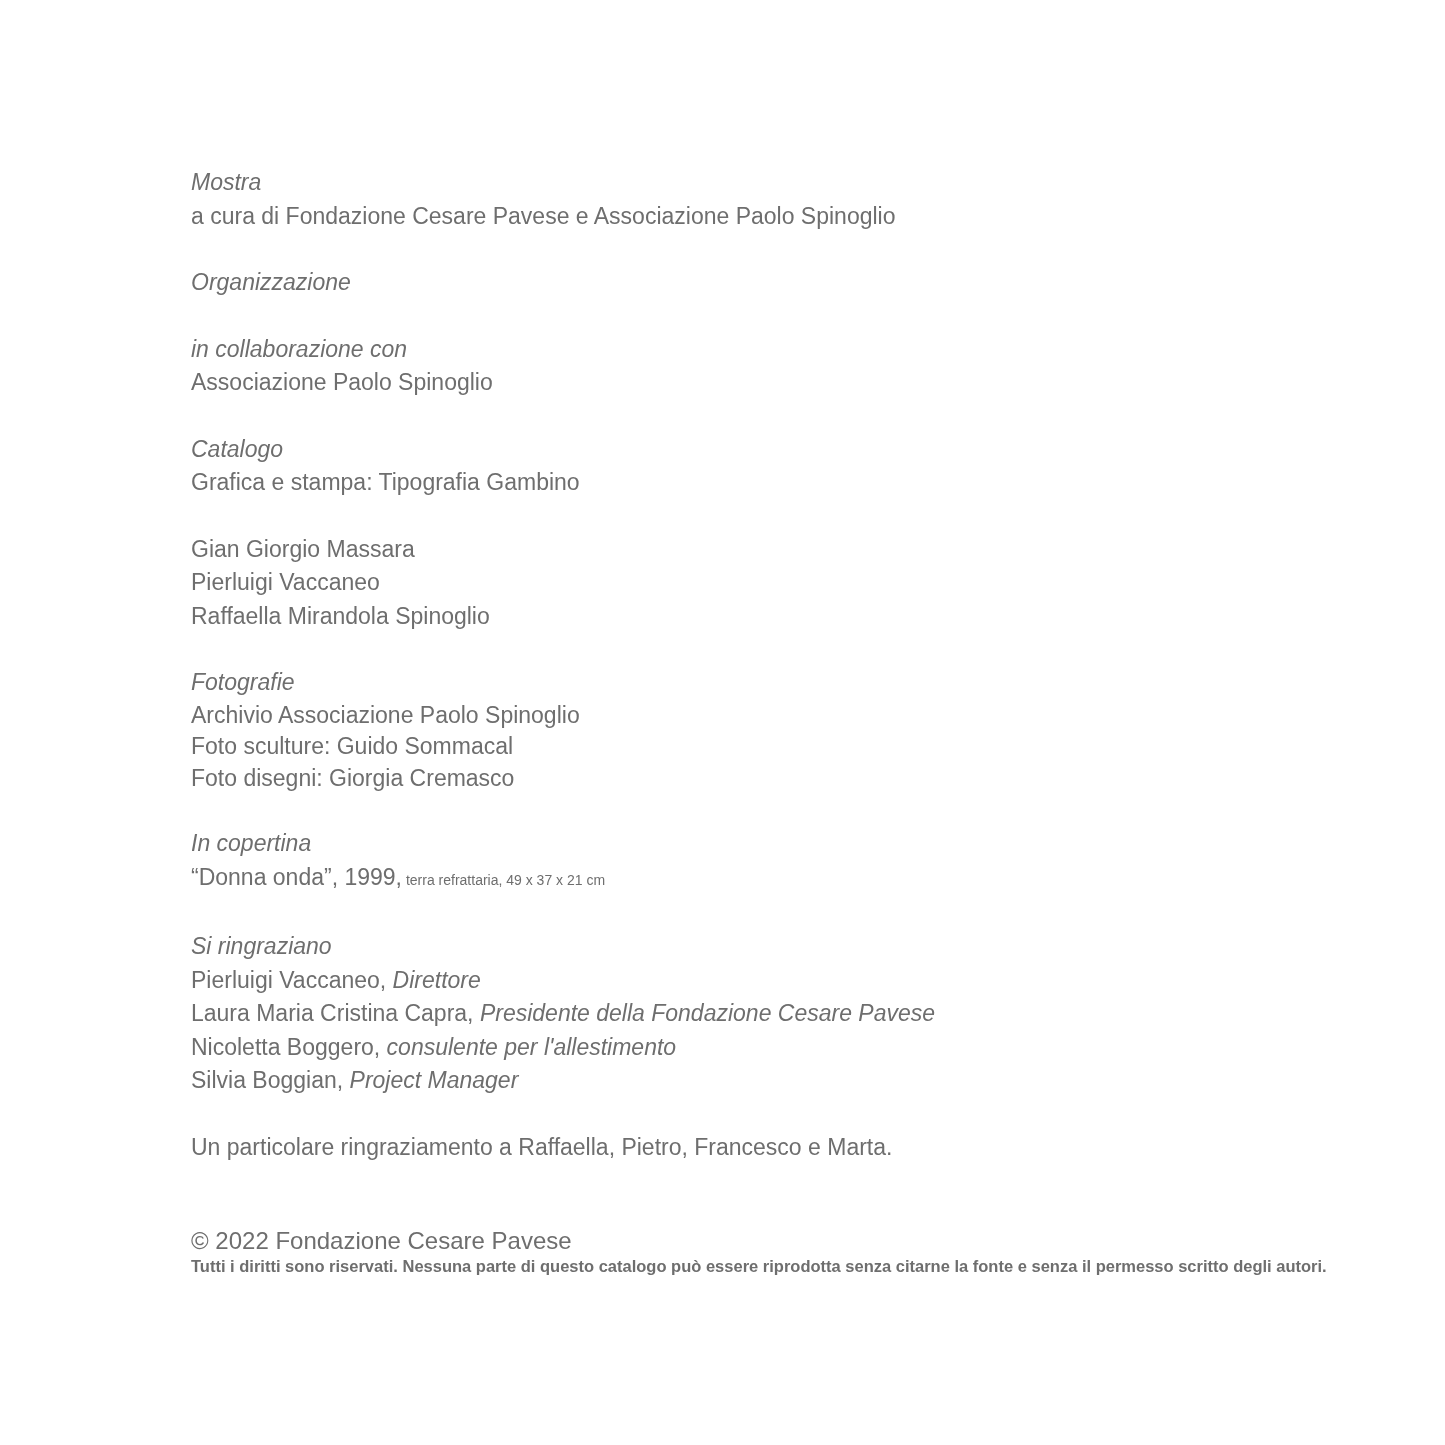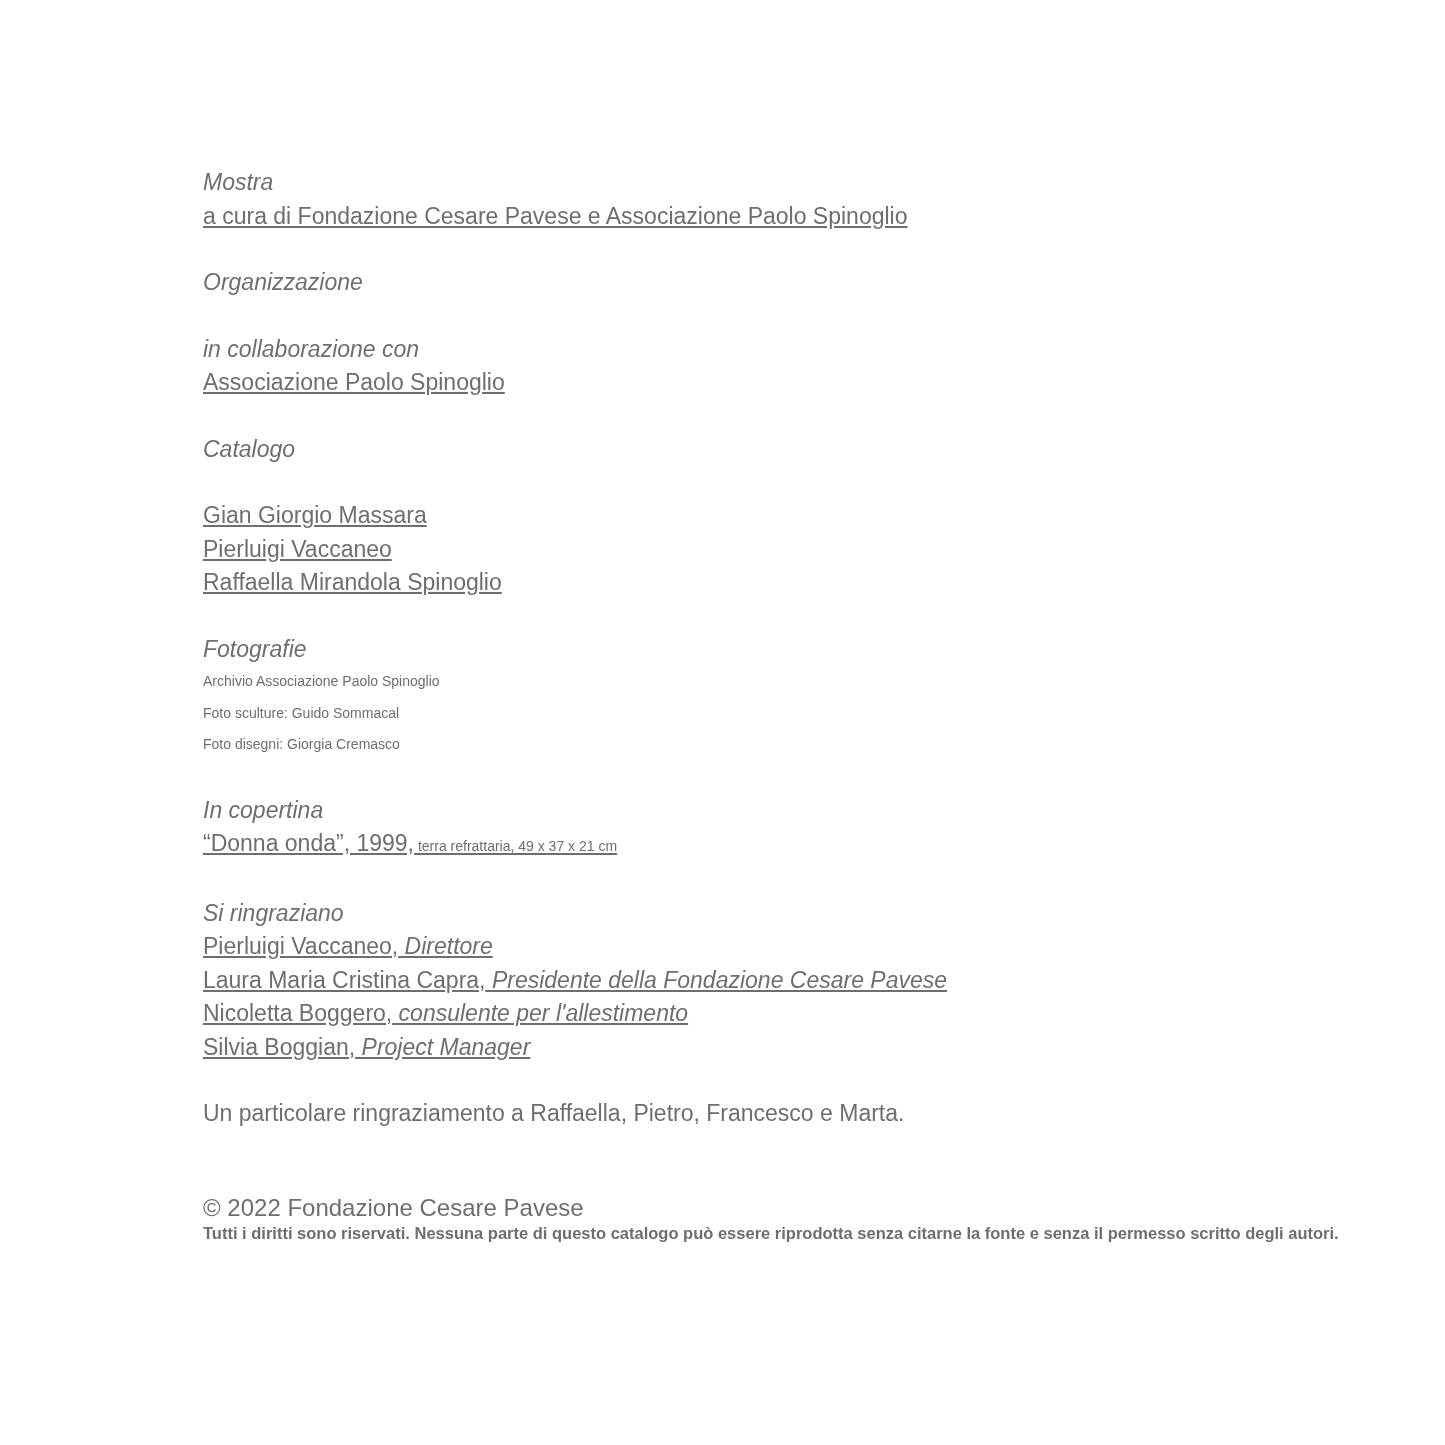--- a/index.html
+++ b/index.html
@@ -10,41 +10,40 @@
   body {
     width: 1445px;
     height: 1445px;
     position: relative;
     font-family: "Liberation Sans", "DejaVu Sans", sans-serif;
     color: #6e6e6e;
     overflow: hidden;
   }
   .page {
     position: absolute;
-    left: 203px;
+    left: 191px;
     top: 166px;
     width: 1130px;
   }
   .section {
     margin: 0 0 33px 0;
   }
   .heading {
     font-style: italic;
     font-size: 23px;
     line-height: 33.5px;
     white-space: nowrap;
   }
   .line {
     font-size: 23px;
     line-height: 33.5px;
     white-space: nowrap;
-    text-decoration: underline;
   }
   .line-small {
-    font-size: 14px;
+    font-size: 23px;
     line-height: 31.5px;
     white-space: nowrap;
   }
   .detail {
     font-size: 14px;
   }
   .role {
     font-style: italic;
   }
   .special-thanks {
@@ -83,20 +82,21 @@
     <div class="heading">Organizzazione</div>
   </div>
 
   <div class="section">
     <div class="heading">in collaborazione con</div>
     <div class="line">Associazione Paolo Spinoglio</div>
   </div>
 
   <div class="section">
     <div class="heading">Catalogo</div>
+    <div class="line">Grafica e stampa: Tipografia Gambino</div>
   </div>
 
   <div class="section">
     <div class="line">Gian Giorgio Massara</div>
     <div class="line">Pierluigi Vaccaneo</div>
     <div class="line">Raffaella Mirandola Spinoglio</div>
   </div>
 
   <div class="section">
     <div class="heading">Fotografie</div>

